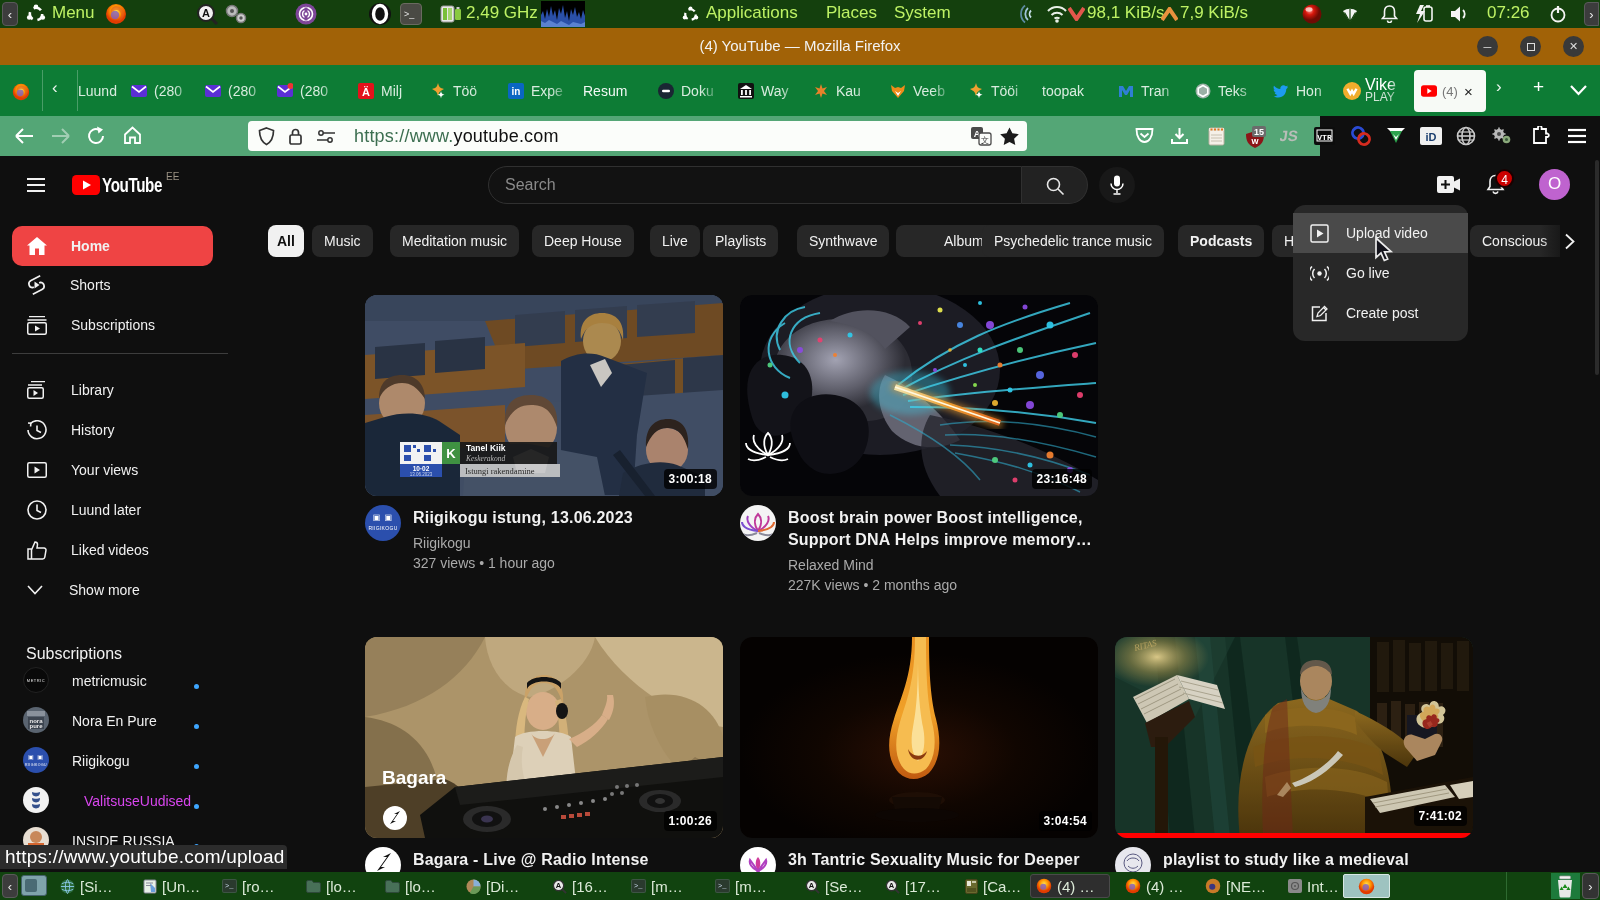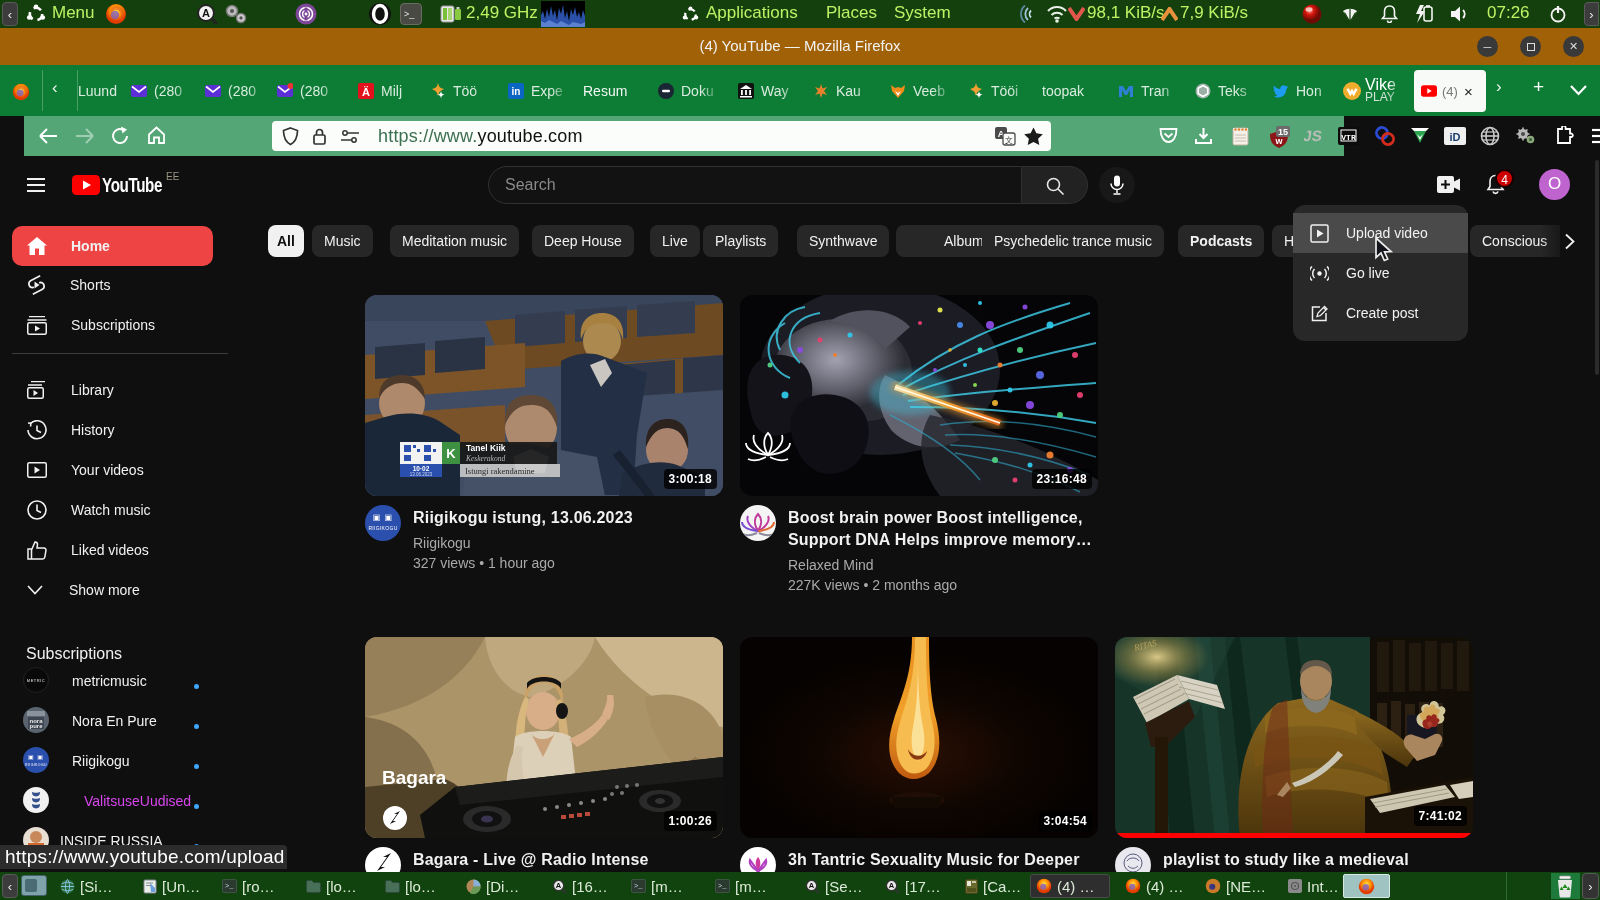--- a/index.html
+++ b/index.html
@@ -13,21 +13,21 @@
 #titlebar{left:0;top:28px;width:1600px;height:37px;background:#a16207;color:#f2f2f2;}
 #titlebar .tb-title{position:absolute;width:100%;text-align:center;top:9px;font-size:15px;}
 .winbtn{position:absolute;top:8px;width:21px;height:21px;border-radius:50%;background:#393939;color:#ddd;display:flex;align-items:center;justify-content:center;font-size:11px;}
 
 #tabbar{left:0;top:65px;width:1600px;height:51px;background:#0d7c35;}
 .tab{position:absolute;top:4px;height:44px;width:72px;overflow:hidden;display:flex;align-items:center;gap:7px;padding-left:6px;color:#d9ecdf;font-size:14px;white-space:nowrap;-webkit-mask-image:linear-gradient(to right,#000 68%,transparent 95%);}
 .tab .ti{flex:0 0 auto;width:16px;height:16px;position:relative;}
 .tsep{position:absolute;top:5px;width:1px;height:41px;background:rgba(255,255,255,.25);}
 #activetab{position:absolute;left:1414px;top:5px;width:72px;height:42px;background:#f7faf6;border-radius:4px;display:flex;align-items:center;padding-left:7px;gap:5px;color:#777;font-size:13px;}
 
-#navbar{left:0;top:116px;width:1320px;height:40px;background:#54a676;margin-left:24px;}
+#navbar{left:0;top:116px;width:1320px;height:40px;background:#54a676;}
 #urlbar{position:absolute;left:248px;top:5px;width:779px;height:30px;background:#fbfdfa;border-radius:4px;display:flex;align-items:center;}
 
 #yt{left:0;top:156px;width:1600px;height:716px;background:#0f0f0f;overflow:hidden;}
 .chip{position:absolute;top:225px;height:32px;border-radius:8px;background:#272727;color:#f1f1f1;font-size:14px;display:flex;align-items:center;justify-content:center;padding:0 12px;white-space:nowrap;}
 .sb-item{position:absolute;left:12px;width:201px;height:40px;border-radius:10px;display:flex;align-items:center;color:#f1f1f1;font-size:14px;}
 .sb-item svg{margin-left:15px;}
 .sb-item .lbl{margin-left:24px;}
 .vtitle{position:absolute;color:#f1f1f1;font-size:16px;font-weight:bold;letter-spacing:.2px;}
 .vmeta{position:absolute;color:#aaaaaa;font-size:14px;}
 .badge{position:absolute;background:rgba(0,0,0,.8);color:#fff;font-size:12px;font-weight:bold;padding:3px 5px;border-radius:4px;letter-spacing:.3px;}
@@ -507,28 +507,28 @@
         <path d="M1 3 L3.8 3.2 L3.6 6.5" fill="none" stroke="#f1f1f1" stroke-width="1.6"></path>
         <path d="M10 5.5 L10 10.5 L14 12.5" fill="none" stroke="#f1f1f1" stroke-width="1.6"></path>
       </svg>
   <span class="lbl">History</span>
 </div>
 <div class="sb-item" style="top:450px;">
   <svg width="20" height="16" viewBox="0 0 20 16">
         <rect x="0.75" y="0.75" width="18.5" height="14.5" rx="1.5" fill="none" stroke="#f1f1f1" stroke-width="1.5"></rect>
         <path d="M7.5 4.5 L13 8 L7.5 11.5Z" fill="#f1f1f1"></path>
       </svg>
-  <span class="lbl">Your videos</span>
+  <span class="lbl">Your views</span>
 </div>
 <div class="sb-item" style="top:490px;">
   <svg width="20" height="20" viewBox="0 0 20 20">
         <circle cx="10" cy="10" r="9" fill="none" stroke="#f1f1f1" stroke-width="1.6"></circle>
         <path d="M10 4.5 L10 10.5 L14 12.5" fill="none" stroke="#f1f1f1" stroke-width="1.6"></path>
       </svg>
-  <span class="lbl">Watch music</span>
+  <span class="lbl">Luund later</span>
 </div>
 <div class="sb-item" style="top:530px;">
   <svg width="20" height="19" viewBox="0 0 20 19">
         <path d="M1 8 L4.5 8 L4.5 18 L1 18 Z M4.5 9 L8 1 C9.5 1 10.5 2 10.5 3.5 L10 7 L17 7 C18.3 7 19.2 8 19 9.2 L17.8 16.2 C17.6 17.3 16.7 18 15.6 18 L4.5 18" fill="none" stroke="#f1f1f1" stroke-width="1.5"></path>
       </svg>
   <span class="lbl">Liked videos</span>
 </div>
 <div class="sb-item" style="top:570px;">
   <svg width="16" height="10" viewBox="0 0 16 10">
         <path d="M1 1 L8 8.5 L15 1" fill="none" stroke="#f1f1f1" stroke-width="1.6"></path>
@@ -571,21 +571,21 @@
     </svg>
 <div class="abs" style="left:84px;top:793px;color:#d946ef;font-size:14px;">ValitsuseUudised</div>
 <div class="abs" style="left:194px;top:804px;width:5px;height:5px;border-radius:50%;background:#3ea6ff;"></div>
 <svg class="abs" style="left:23px;top:827px;" width="26" height="26" viewBox="0 0 26 26">
       <g clip-path="url(#c26)">
         <rect width="26" height="26" fill="#e8ded2"></rect>
         <circle cx="13" cy="10" r="6" fill="#c8885a"></circle>
         <rect x="5" y="16" width="16" height="10" fill="#d4652f"></rect>
       </g>
     </svg>
-<div class="abs" style="left:60px;top:833px;color:#f1f1f1;font-size:14px;">INSIDE RUSSIA</div>
+<div class="abs" style="left:72px;top:833px;color:#f1f1f1;font-size:14px;">INSIDE RUSSIA</div>
 <div class="abs" style="left:194px;top:844px;width:5px;height:5px;border-radius:50%;background:#3ea6ff;"></div>
 
 <div class="chip" style="left:268px;background:#f1f1f1;color:#0f0f0f;font-weight:bold;padding:0 9px;">All</div>
 <div class="chip" style="left:312px;">Music</div>
 <div class="chip" style="left:390px;">Meditation music</div>
 <div class="chip" style="left:532px;">Deep House</div>
 <div class="chip" style="left:650px;">Live</div>
 <div class="chip" style="left:703px;">Playlists</div>
 <div class="chip" style="left:797px;">Synthwave</div>
 <div class="chip" style="left:896px;padding-left:48px;">Albums</div>

